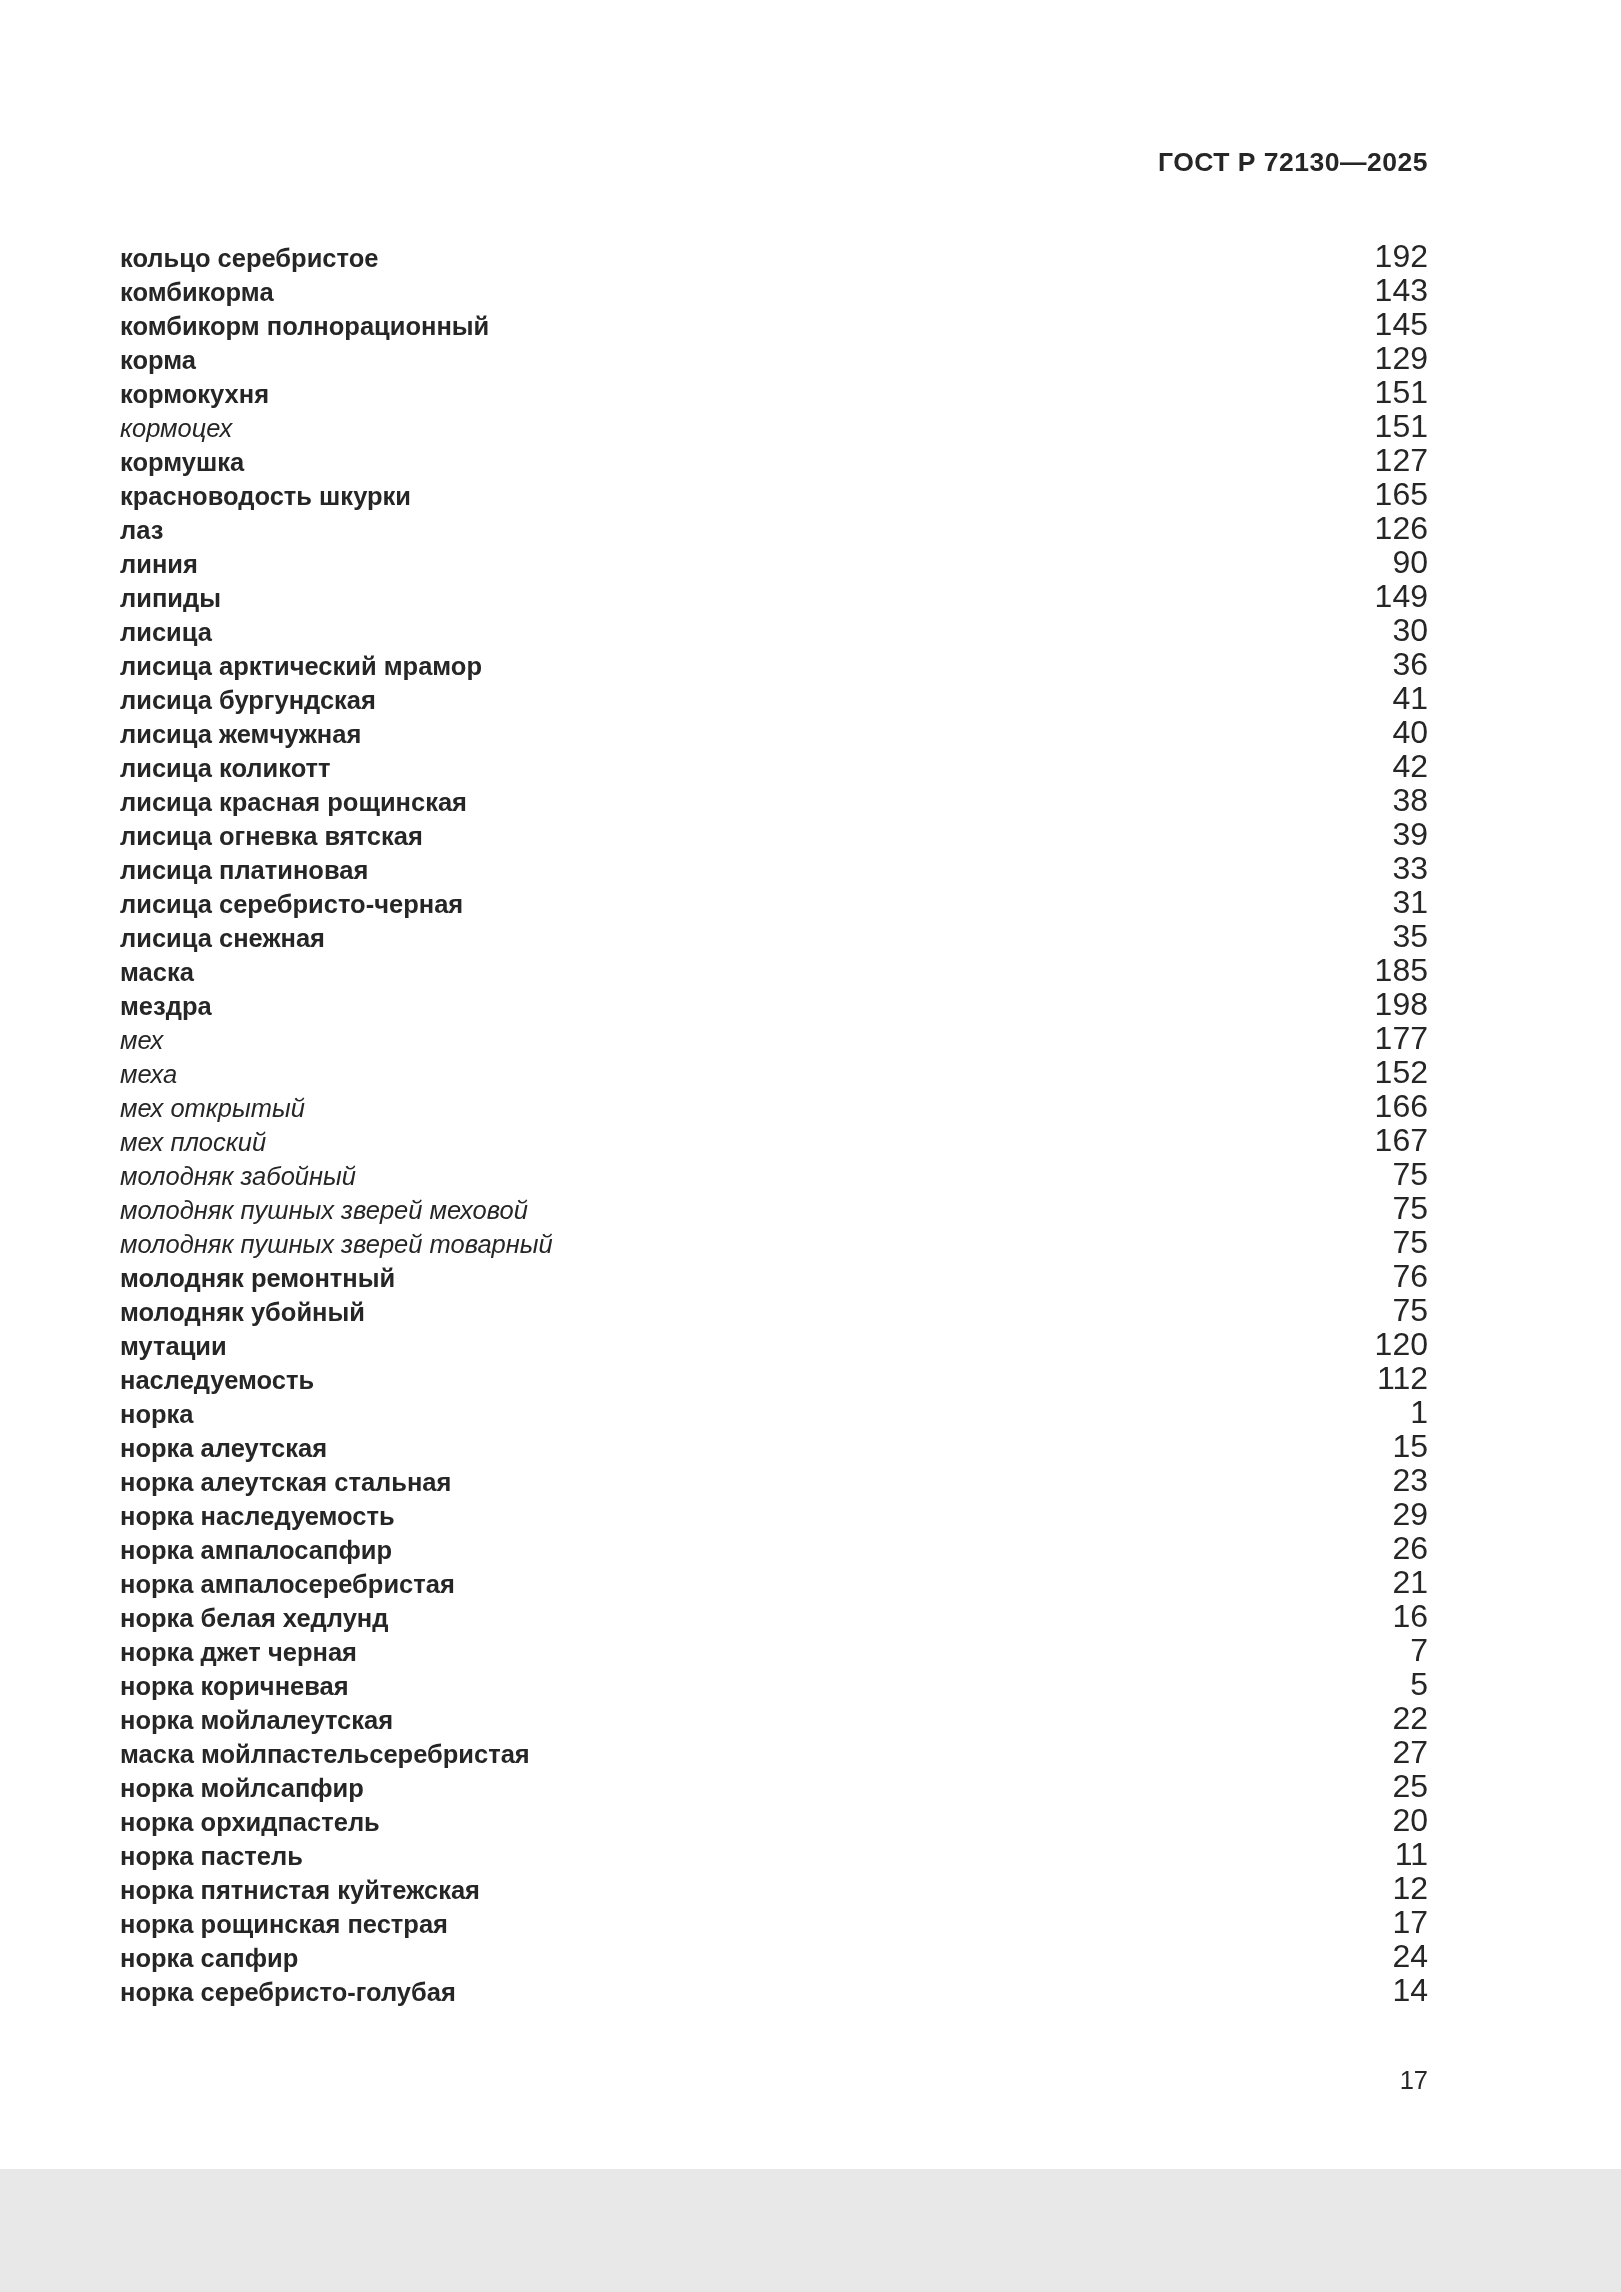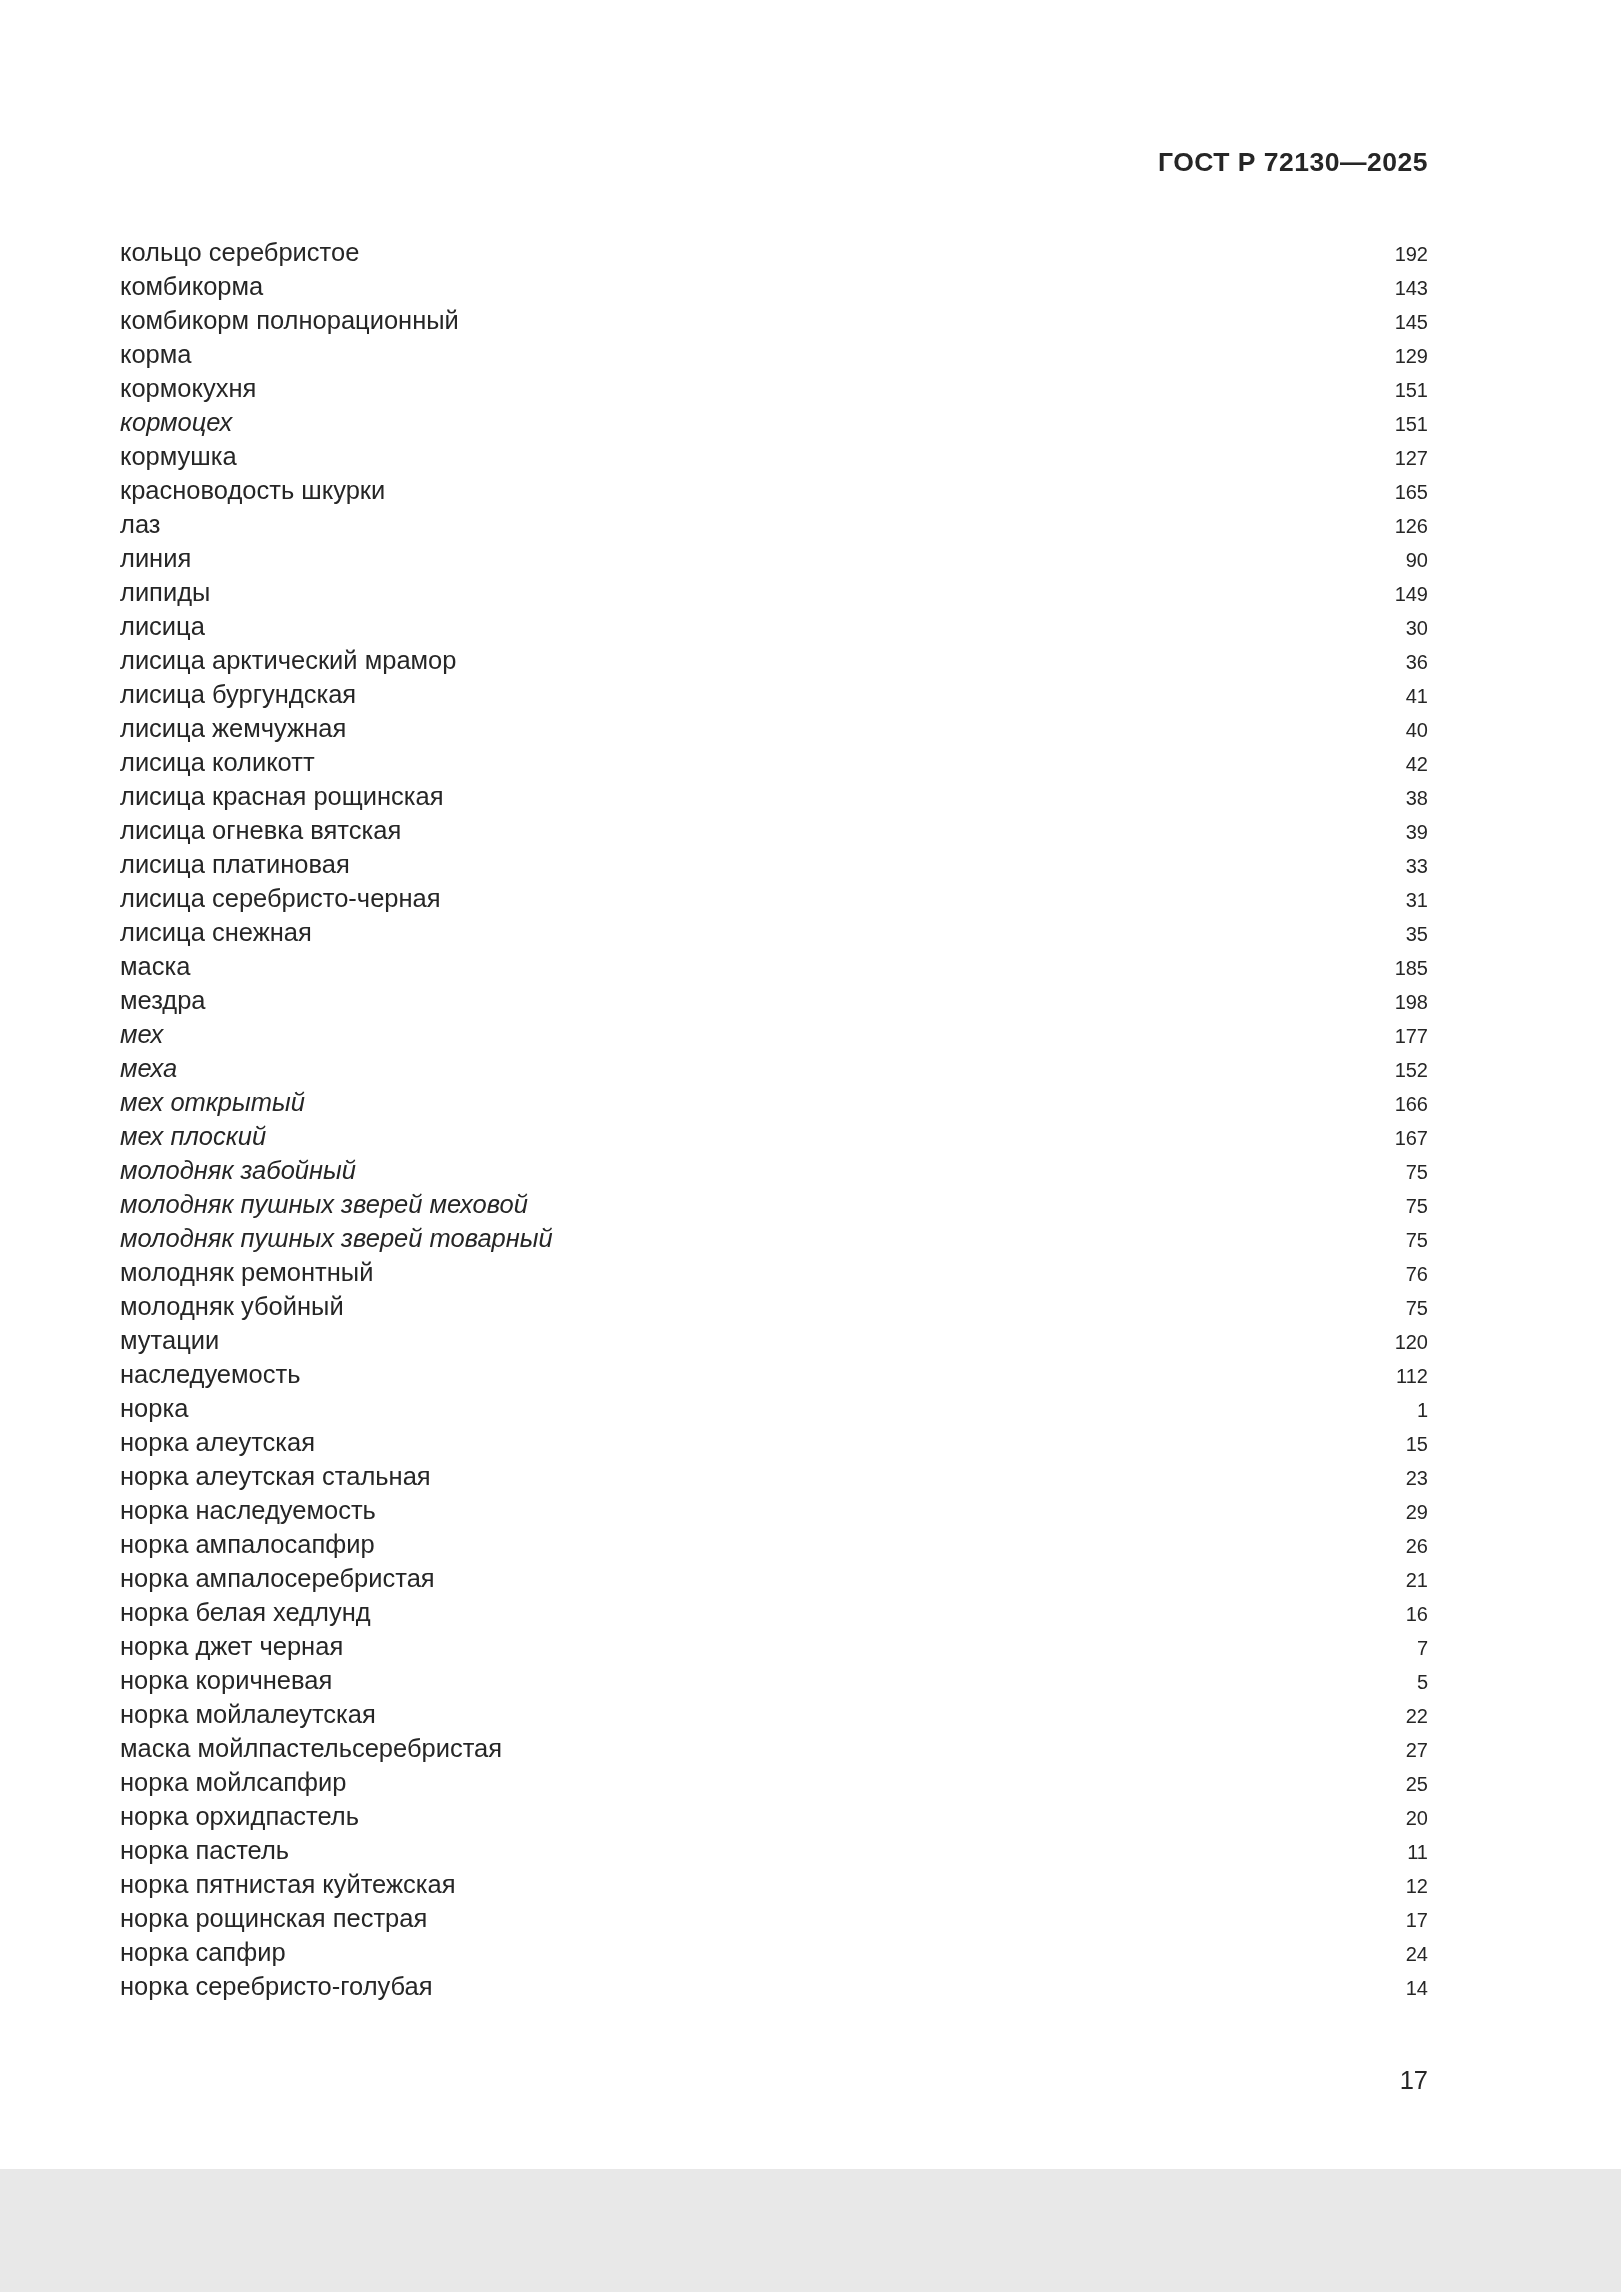--- a/index.html
+++ b/index.html
@@ -34,30 +34,30 @@
     right: 193px;
   }
   .index-row {
     display: flex;
     justify-content: space-between;
     align-items: baseline;
     height: 34px;
   }
   .term {
     font-size: 25.5px;
-    font-weight: normal;
+    font-weight: bold;
     white-space: nowrap;
   }
   .term.italic {
     font-weight: normal;
     font-style: italic;
     text-align: center;
   }
   .page-num {
-    font-size: 20px;
+    font-size: 32px;
     font-weight: normal;
   }
   .doc-footer {
     position: absolute;
     top: 2066px;
     left: 120px;
     right: 193px;
     text-align: right;
     font-size: 25.5px;
     font-weight: normal;

